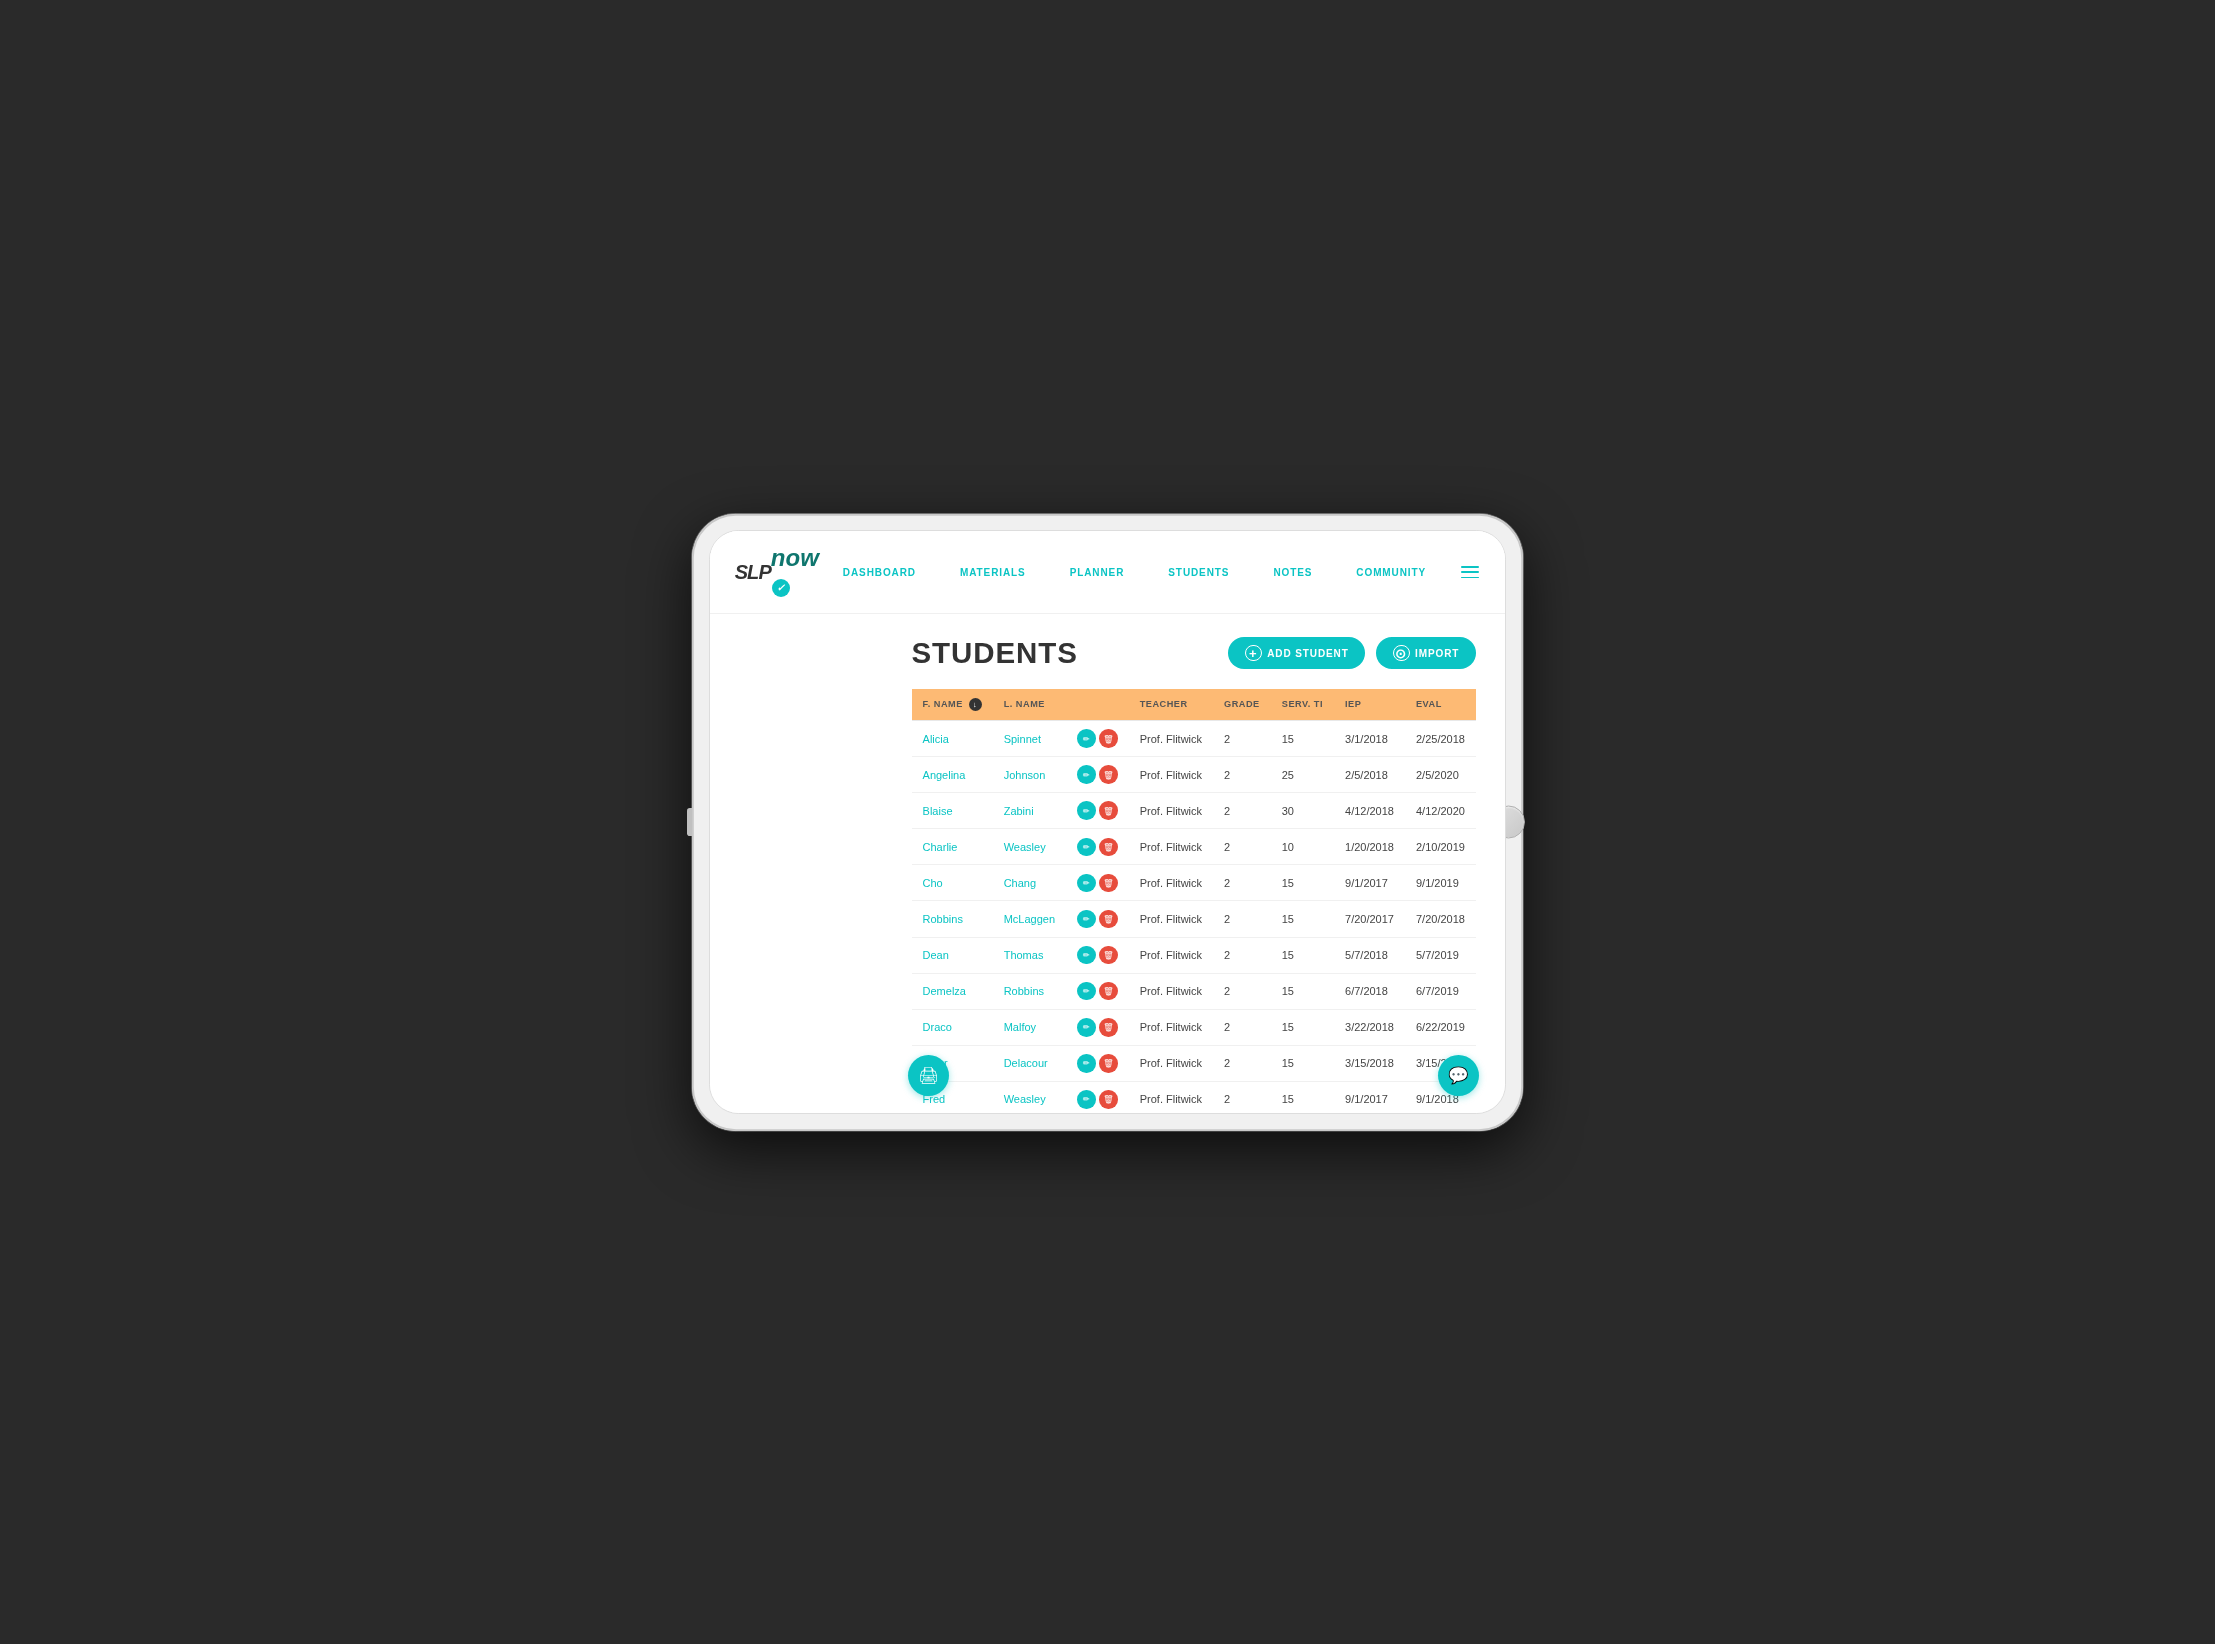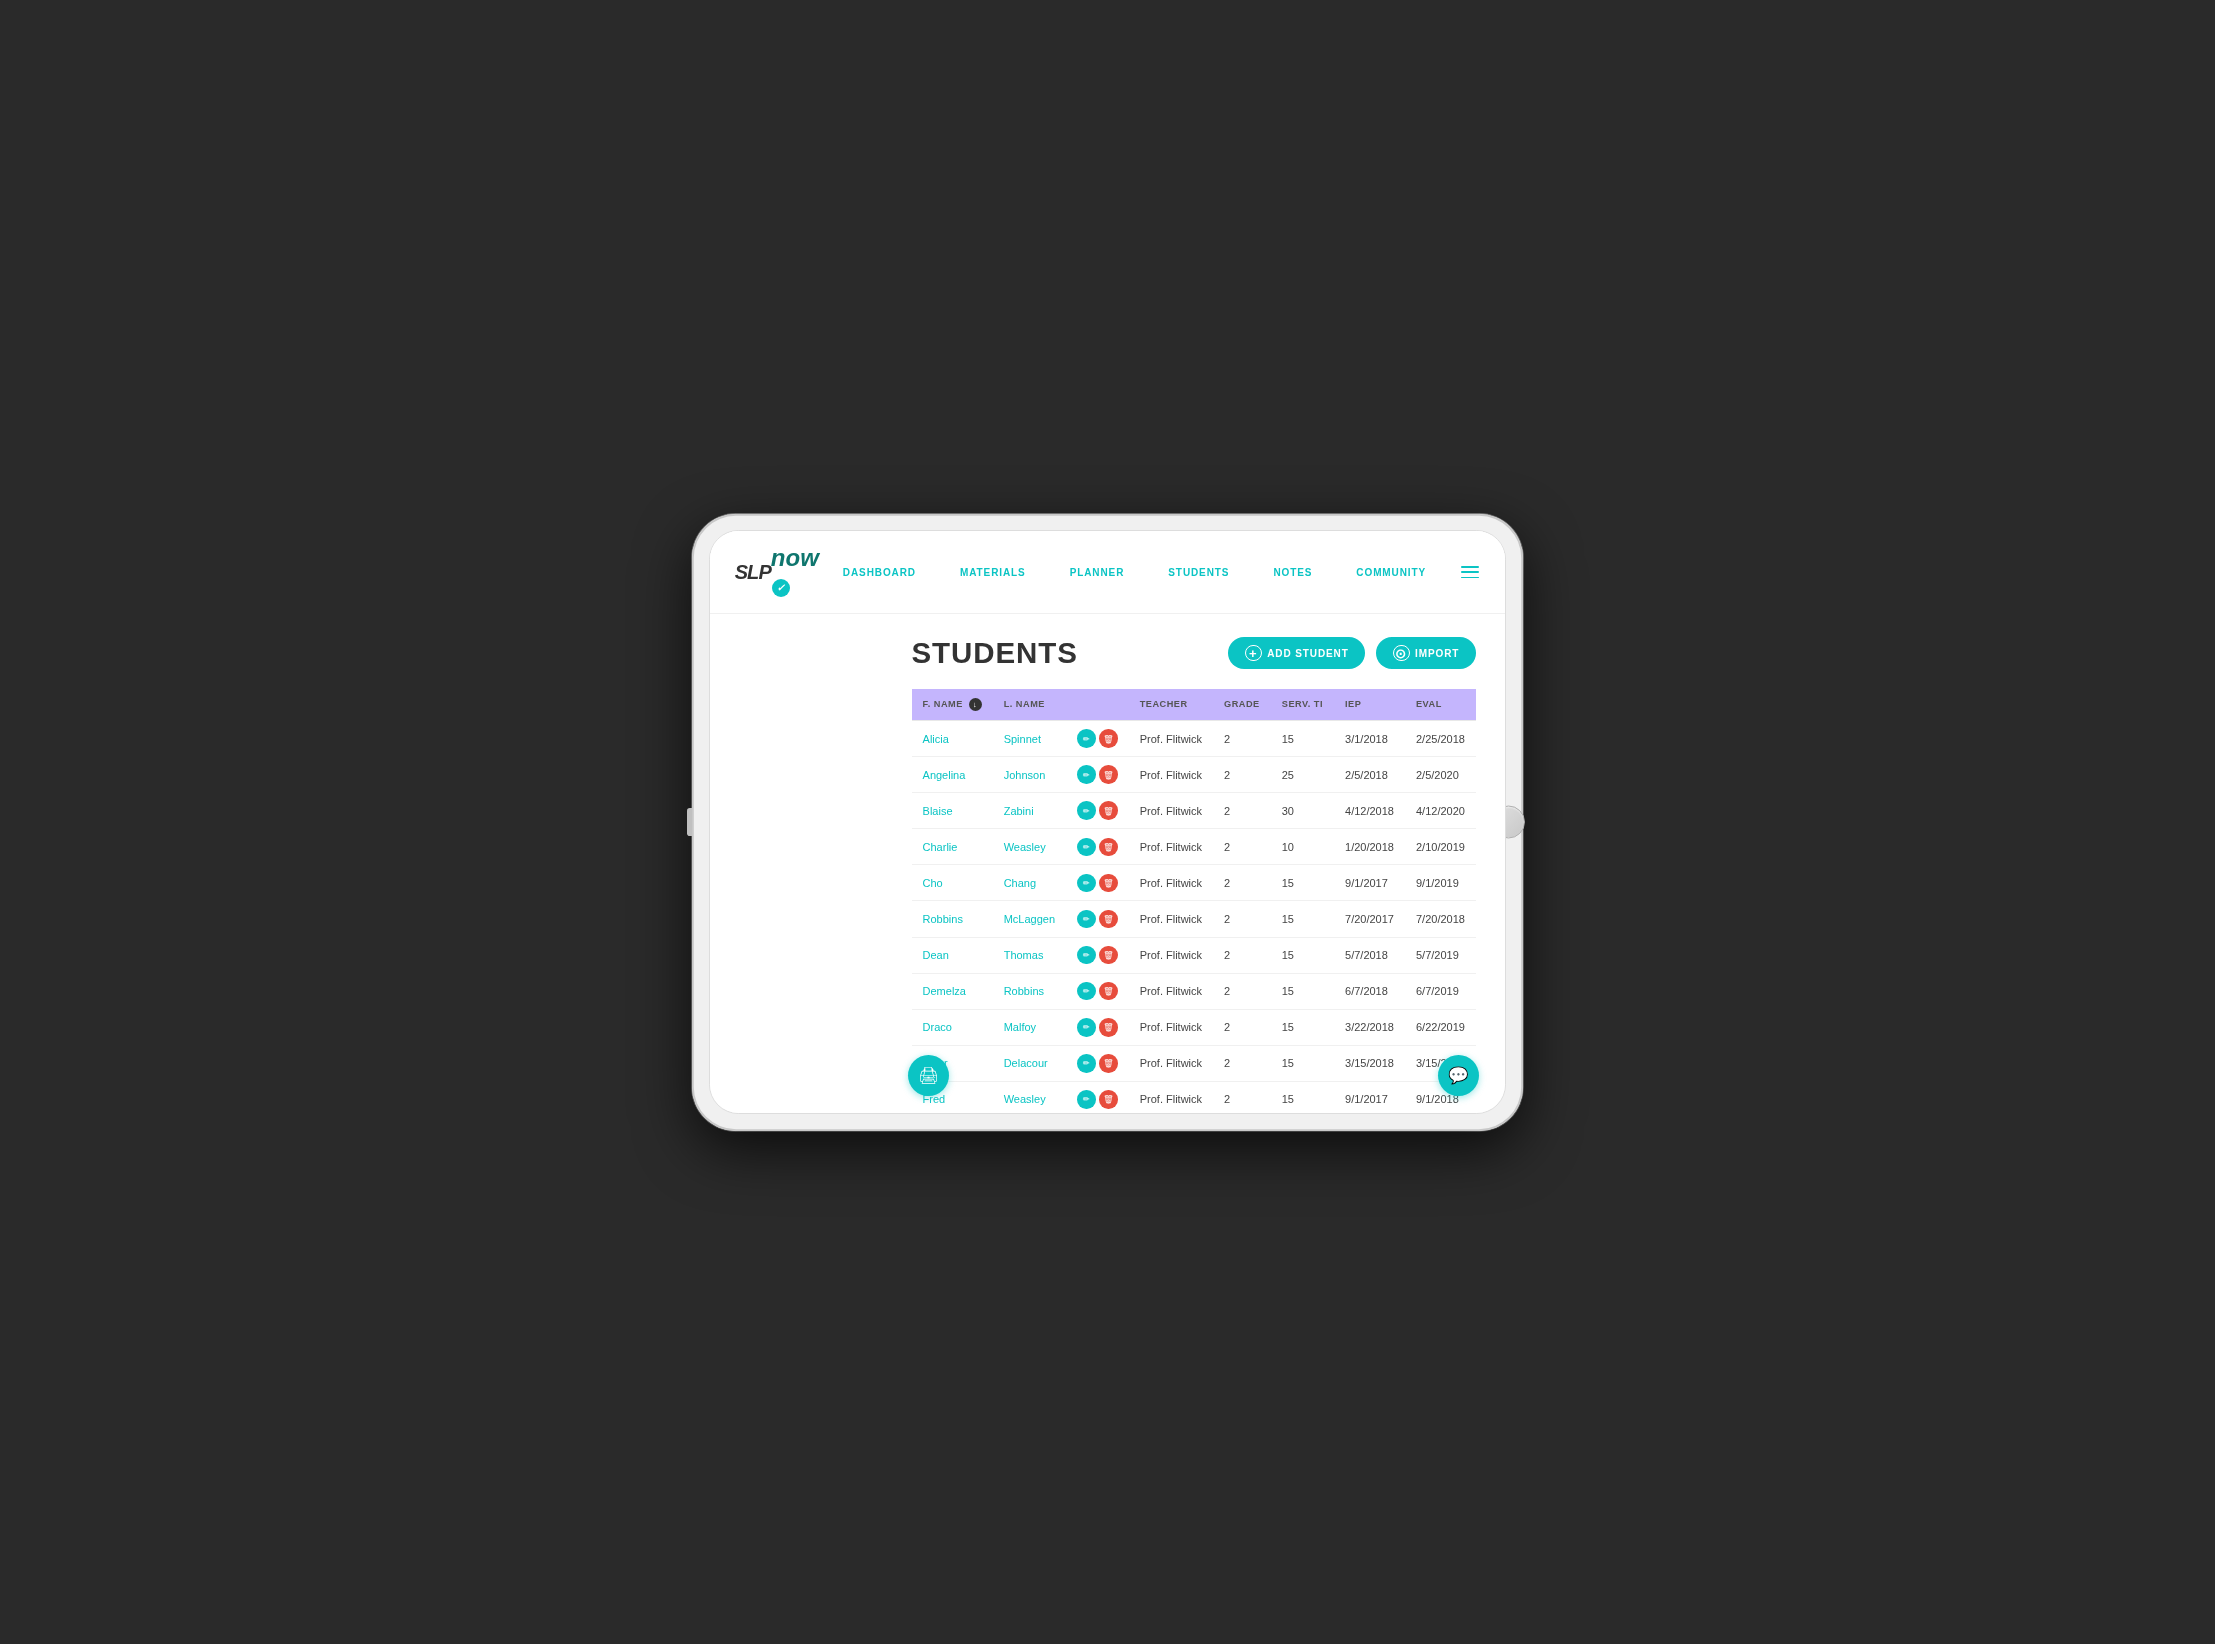--- a/index.html
+++ b/index.html
@@ -214,21 +214,21 @@
     }
 
     
     .students-table {
       width: 100%;
       border-collapse: collapse;
       font-size: 11px;
     }
 
     .students-table thead tr {
-      background: #c4b5fd;
+      background: #fdba74;
     }
 
     .students-table th {
       padding: 9.2px 11px;
       text-align: left;
       font-size: 9.2px;
       font-weight: 700;
       color: #555;
       letter-spacing: 0.5px;
       text-transform: uppercase;

